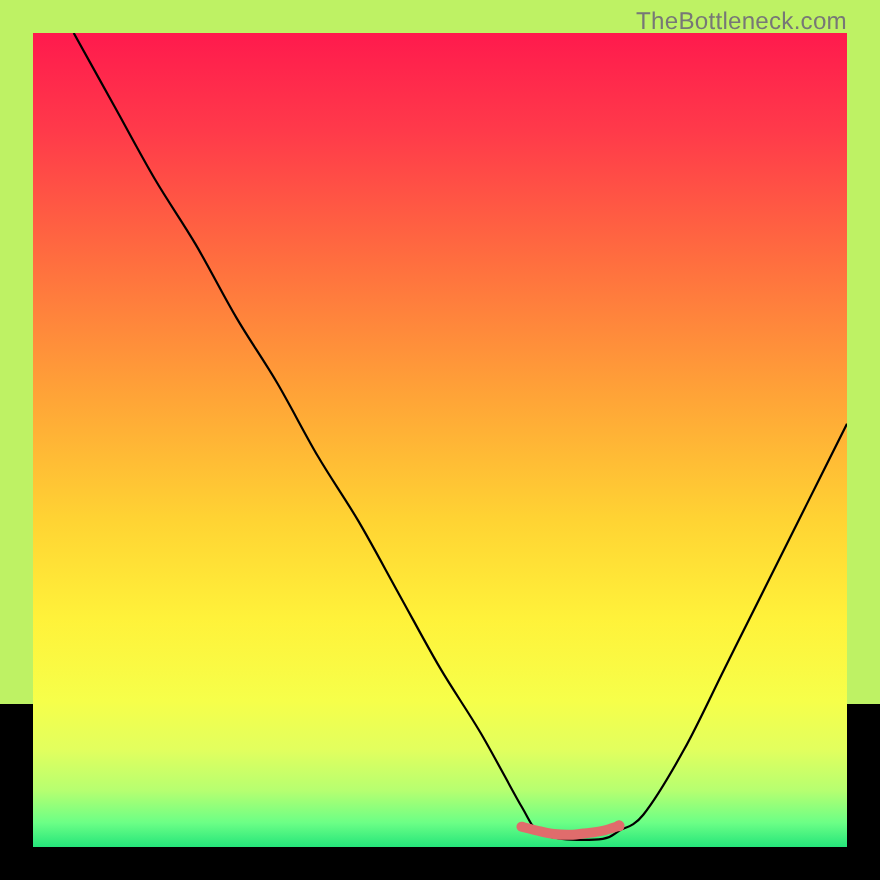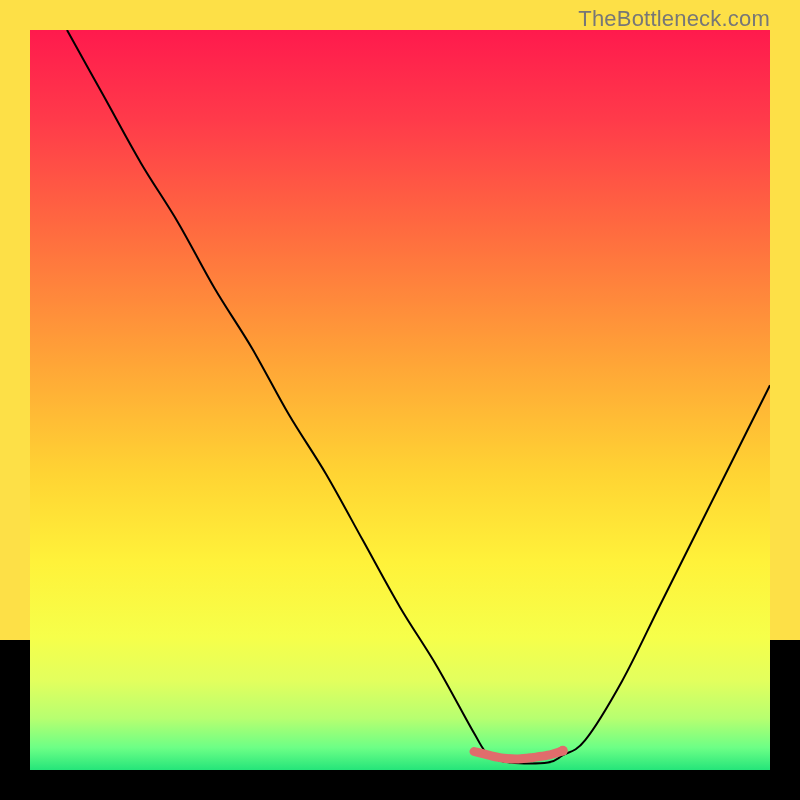--- a/index.html
+++ b/index.html
@@ -8,21 +8,21 @@
     width: 800px;
     height: 800px;
     background: #000;
     overflow: hidden;
     font-family: Arial, Helvetica, sans-serif;
   }
   .stage {
     position: relative;
     width: 800px;
     height: 640px;
-    background: #fde047;
+    background: #bef264;
   }
   .plot-area {
     position: absolute;
     left: 30px;
     top: 30px;
     width: 740px;
     height: 740px;
     overflow: hidden;
   }
   .gradient {

